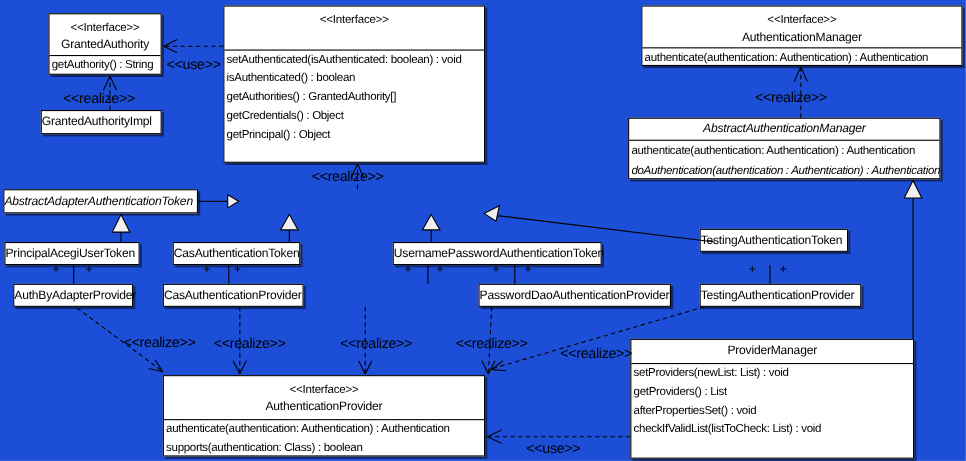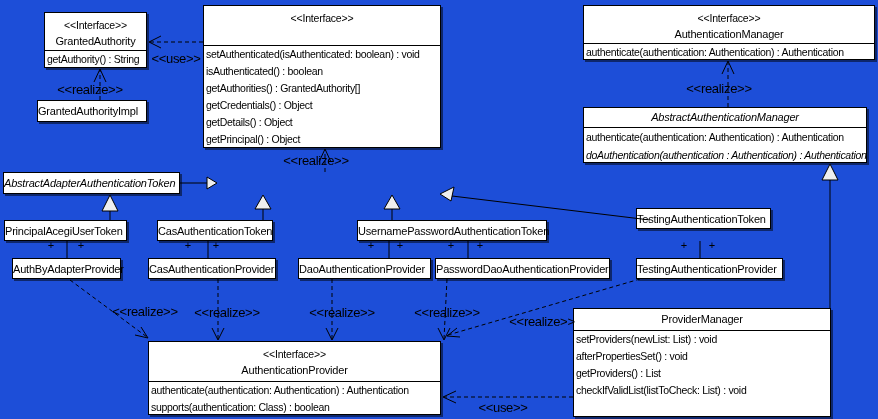--- a/index.html
+++ b/index.html
@@ -102,33 +102,32 @@
   </div>
 
   <div class="cls" style="left:203px;top:5px;width:238px;height:143px">
     <div class="hdr" style="height:35px">
       <div class="st">&lt;&lt;Interface&gt;&gt;</div>
     </div>
     <div class="mrow">setAuthenticated(isAuthenticated: boolean) : void</div>
     <div class="mrow">isAuthenticated() : boolean</div>
     <div class="mrow">getAuthorities() : GrantedAuthority[]</div>
     <div class="mrow">getCredentials() : Object</div>
-    <div class="mrow">getDetails() : Object</div>
     <div class="mrow">getPrincipal() : Object</div>
   </div>
 
   <div class="cls" style="left:583px;top:5px;width:292px;height:55px">
     <div class="hdr" style="height:33px">
       <div class="st">&lt;&lt;Interface&gt;&gt;</div>
       <div class="nm">AuthenticationManager</div>
     </div>
     <div class="mrow">authenticate(authentication: Authentication) : Authentication</div>
   </div>
 
-  <div class="cls" style="left:583px;top:107px;width:284px;height:56px">
+  <div class="cls" style="left:571px;top:107px;width:284px;height:56px">
     <div class="titlebar" style="height:19px">
       <div class="nm it" style="line-height:19px">AbstractAuthenticationManager</div>
     </div>
     <div class="mrow tall">authenticate(authentication: Authentication) : Authentication</div>
     <div class="mrow tall it">doAuthentication(authentication : Authentication) : Authentication</div>
   </div>
 
   <div class="cls single" style="left:3px;top:172px;width:177px;height:22px">
     <div class="nm it">AbstractAdapterAuthenticationToken</div>
   </div>
@@ -145,23 +144,20 @@
   </div>
   <div class="cls single" style="left:636px;top:208px;width:135px;height:21px">
     <div class="nm">TestingAuthenticationToken</div>
   </div>
 
   <div class="cls single" style="left:12px;top:258px;width:109px;height:21px">
     <div class="nm">AuthByAdapterProvider</div>
   </div>
   <div class="cls single" style="left:148px;top:258px;width:128px;height:21px">
     <div class="nm">CasAuthenticationProvider</div>
-  </div>
-  <div class="cls single" style="left:298px;top:258px;width:133px;height:21px">
-    <div class="nm">DaoAuthenticationProvider</div>
   </div>
   <div class="cls single" style="left:435px;top:258px;width:175px;height:21px">
     <div class="nm">PasswordDaoAuthenticationProvider</div>
   </div>
   <div class="cls single" style="left:636px;top:258px;width:147px;height:21px">
     <div class="nm">TestingAuthenticationProvider</div>
   </div>
 
   <div class="cls" style="left:148px;top:341px;width:293px;height:74px">
     <div class="hdr" style="height:35px">
@@ -170,22 +166,22 @@
     </div>
     <div class="mrow">authenticate(authentication: Authentication) : Authentication</div>
     <div class="mrow">supports(authentication: Class) : boolean</div>
   </div>
 
   <div class="cls" style="left:573px;top:308px;width:258px;height:109px">
     <div class="titlebar" style="height:21px">
       <div class="nm" style="line-height:21px">ProviderManager</div>
     </div>
     <div class="mrow">setProviders(newList: List) : void</div>
+    <div class="mrow">getProviders() : List</div>
     <div class="mrow">afterPropertiesSet() : void</div>
-    <div class="mrow">getProviders() : List</div>
     <div class="mrow">checkIfValidList(listToCheck: List) : void</div>
   </div>
 
   <span class="elabel" style="left:176px;top:58px">&lt;&lt;use&gt;&gt;</span>
   <span class="elabel" style="left:90px;top:89px">&lt;&lt;realize&gt;&gt;</span>
   <span class="elabel" style="left:316px;top:160px">&lt;&lt;realize&gt;&gt;</span>
   <span class="elabel" style="left:719px;top:88px">&lt;&lt;realize&gt;&gt;</span>
   <span class="elabel" style="left:145px;top:311px">&lt;&lt;realize&gt;&gt;</span>
   <span class="elabel" style="left:227px;top:312px">&lt;&lt;realize&gt;&gt;</span>
   <span class="elabel" style="left:342px;top:312px">&lt;&lt;realize&gt;&gt;</span>

